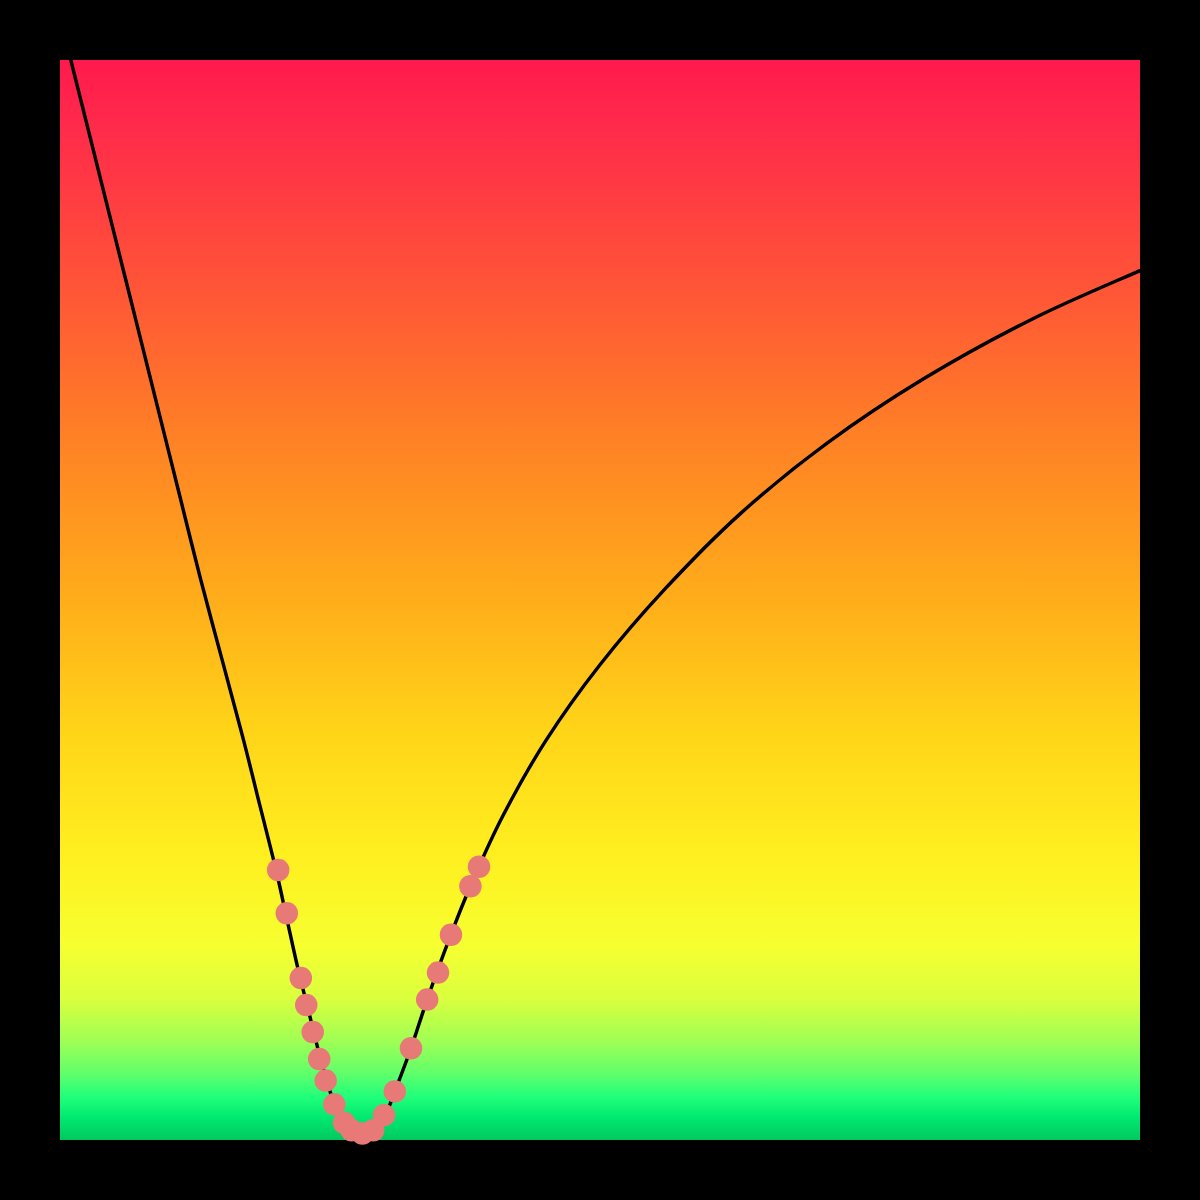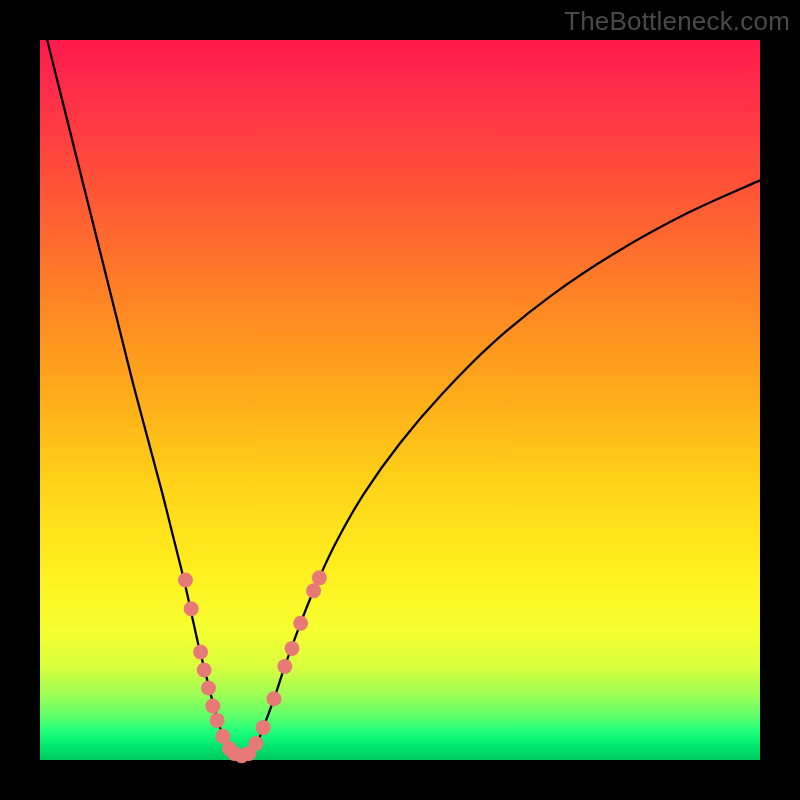--- a/index.html
+++ b/index.html
@@ -87,14 +87,13 @@
           <circle cx="223.2" cy="687.6" r="7.5" fill="#e77a77"></circle>
           <circle cx="234" cy="658.8" r="7.5" fill="#e77a77"></circle>
           <circle cx="244.8" cy="626.4" r="7.5" fill="#e77a77"></circle>
           <circle cx="251.99999999999997" cy="608.4" r="7.5" fill="#e77a77"></circle>
           <circle cx="260.64000000000004" cy="583.2" r="7.5" fill="#e77a77"></circle>
           <circle cx="273.6" cy="550.8" r="7.5" fill="#e77a77"></circle>
           <circle cx="279.35999999999996" cy="537.84" r="7.5" fill="#e77a77"></circle>
         </g>
     </svg>
   </div>
-  <div class="watermark">TheBottleneck.com</div>
 </div>
 
 </body></html>

